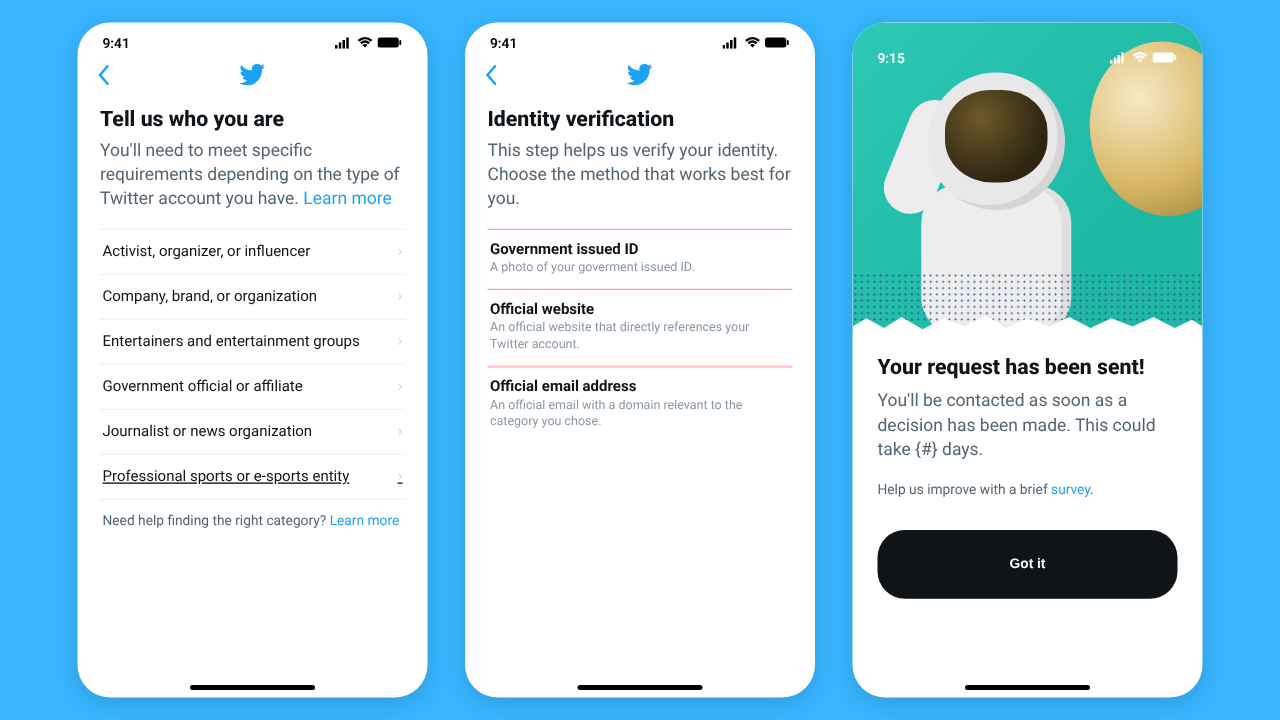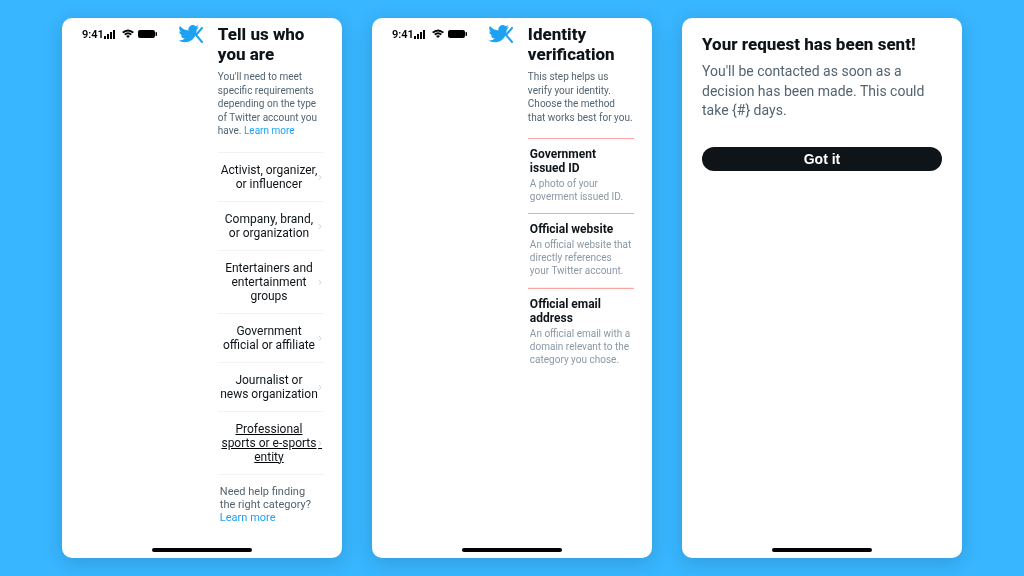--- a/index.html
+++ b/index.html
@@ -10,25 +10,25 @@
     display: flex;
     justify-content: center;
     align-items: center;
     gap: 30px;
     font-family: -apple-system, BlinkMacSystemFont, "Segoe UI", Roboto, Helvetica, Arial, sans-serif;
   }
   .phone {
     width: 280px;
     height: 540px;
     background: #fff;
-    border-radius: 10px;
+    border-radius: 26px;
     overflow: hidden;
     position: relative;
     display: flex;
-    flex-direction: row;
+    flex-direction: column;
     box-shadow: 0 4px 20px rgba(0,0,0,0.15);
   }
   .status-bar {
     height: 26px;
     display: flex;
     align-items: center;
     justify-content: space-between;
     padding: 6px 20px 0 20px;
     font-size: 11px;
     font-weight: 600;
@@ -44,21 +44,21 @@
   .back {
     position: absolute;
     left: 16px;
     color: #1da1f2;
     font-size: 18px;
     font-weight: 300;
   }
   .logo { color:#1da1f2; }
   .content { padding: 6px 18px 0 18px; flex:1; overflow:hidden; }
   .title { font-size: 17px; font-weight: 800; color:#0f1419; margin-bottom:6px; }
-  .desc { font-size: 10px; color:#536471; line-height:1.35; margin-bottom:14px; }
+  .desc { font-size: 14px; color:#536471; line-height:1.35; margin-bottom:14px; }
   .desc a, .link { color:#1da1f2; text-decoration:none; }
   .list-item {
     border-top: 1px solid #eff3f4;
     padding: 10px 2px;
     display:flex;
     align-items:center;
     justify-content:space-between;
     text-align:center;
   }
   .list-item:last-child { border-bottom:1px solid #eff3f4;text-decoration:underline; }
@@ -117,23 +117,23 @@
     background-image: radial-gradient(#2b4a8a 1px, transparent 1px);
     background-size: 5px 5px;
     opacity:.7;
   }
   .phone3-content { padding: 16px 20px 0; }
   .big-title { font-size:17px; font-weight:800; color:#0f1419; margin-bottom:8px; }
   .p3-desc { font-size:14px; color:#536471; line-height:1.4; margin-bottom:14px; }
   .survey { font-size:11px; color:#536471; }
   .cta {
     margin-top:26px;
-    width:100%; height:24px; border-radius:22px; background:#0f1419; color:#fff;
+    width:100%; height:55px; border-radius:22px; background:#0f1419; color:#fff;
     display:flex; align-items:center; justify-content:center;
-    font-size:14px; font-weight:700; border:none;
+    font-size:11px; font-weight:700; border:none;
   }
 </style>
 </head>
 <body>
 
 <div class="phone">
   <div class="status-bar">
     <span>9:41</span>
     <span class="status-icons">
       <svg width="14" height="10" viewBox="0 0 14 10">
@@ -279,16 +279,19 @@
       <div class="torso"></div>
       <div class="helmet"></div>
       <div class="visor"></div>
     </div>
     <div class="dots"></div>
     <div class="torn"></div>
   </div>
   <div class="phone3-content">
     <div class="big-title">Your request has been sent!</div>
     <div class="p3-desc">You'll be contacted as soon as a decision has been made. This could take {#} days.</div>
+    <div class="survey">
+      <span>Help us improve with a brief </span><a class="link">survey</a><span>.</span>
+    </div>
     <button class="cta">Got it</button>
   </div>
   <div class="home-indicator"></div>
 </div>
 
 </body></html>

